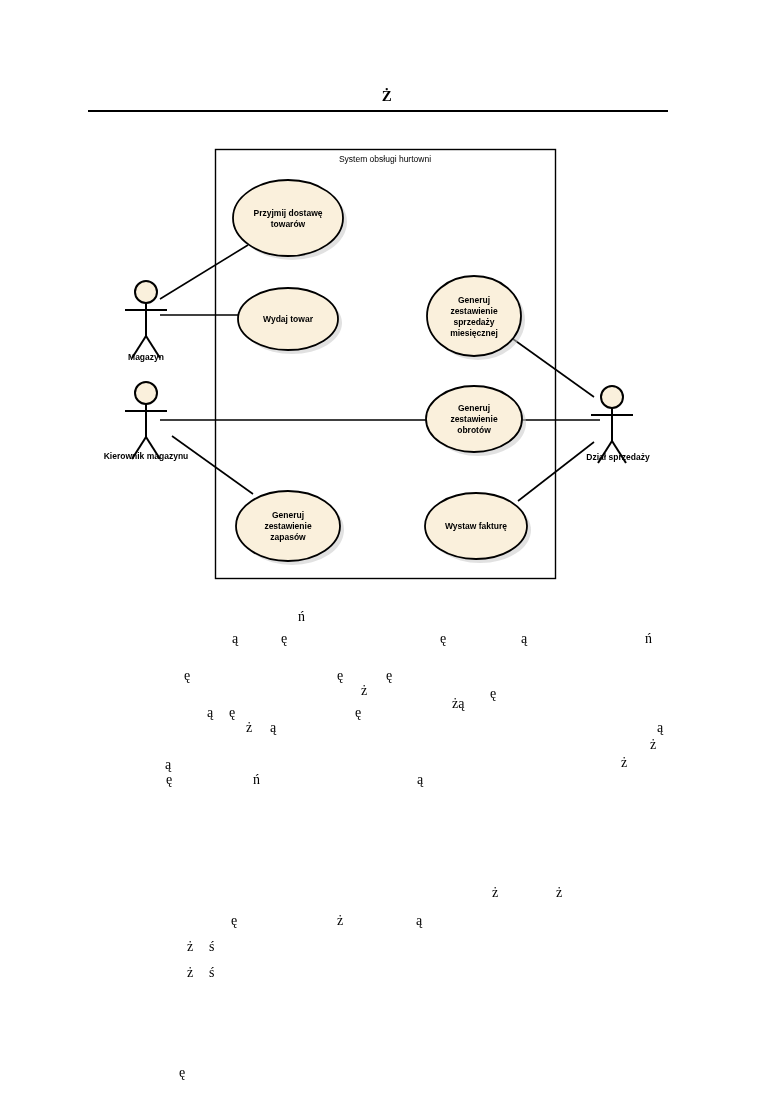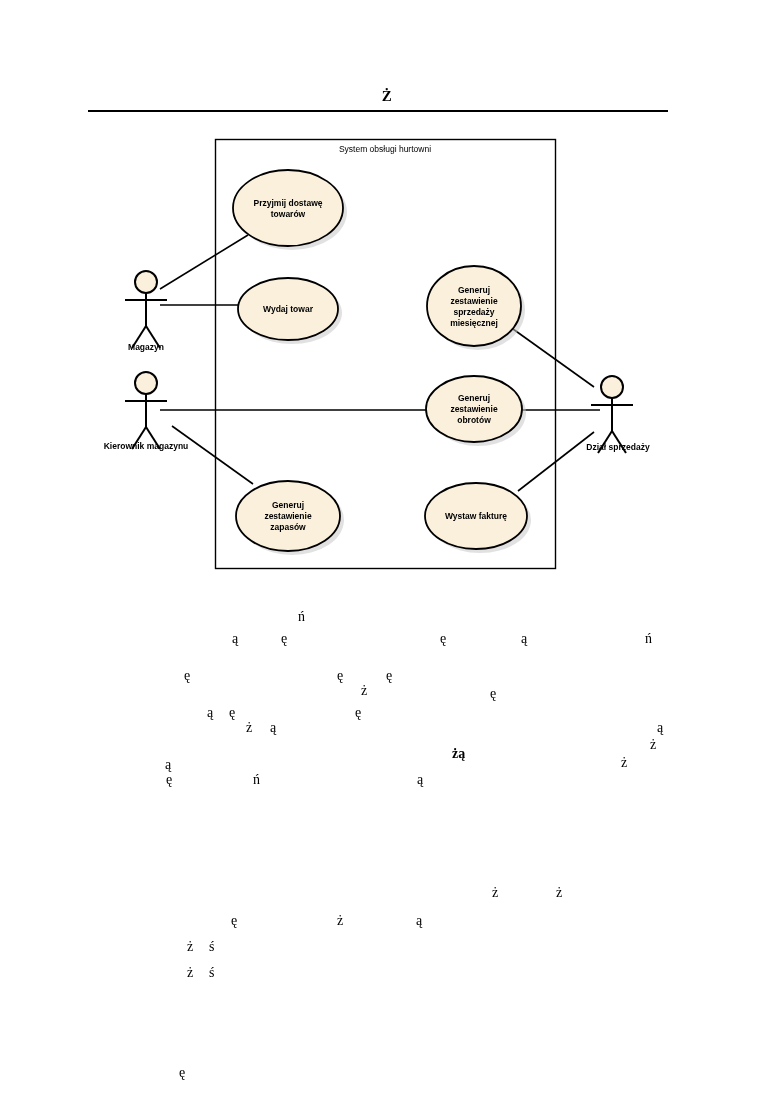--- a/index.html
+++ b/index.html
@@ -39,21 +39,21 @@
     top: 110px;
     width: 580px;
     height: 2px;
     background: #000000;
   }
 
   
   #diagram {
     position: absolute;
     left: 0;
-    top: 2px;
+    top: 12px;
     width: 774px;
     height: 600px;
   }
   #diagram svg {
     display: block;
   }
 
   
   .textlayer {
     position: absolute;
@@ -159,21 +159,21 @@
       <span class="frag" style="left: 184px; top: 669px;">ę</span>
       <span class="frag" style="left: 337px; top: 669px;">ę</span>
       <span class="frag" style="left: 386px; top: 669px;">ę</span>
       <span class="frag" style="left: 361px; top: 684px;">ż</span>
       <span class="frag" style="left: 490px; top: 687px;">ę</span>
       <span class="frag" style="left: 207px; top: 706px;">ą</span>
       <span class="frag" style="left: 229px; top: 706px;">ę</span>
       <span class="frag" style="left: 355px; top: 706px;">ę</span>
       <span class="frag" style="left: 246px; top: 721px;">ż</span>
       <span class="frag" style="left: 270px; top: 721px;">ą</span>
-      <span class="frag" style="left: 452px; top: 747px; font-weight: bold;">żą</span>
+      <span class="frag" style="left: 452px; top: 697px;">żą</span>
       <span class="frag" style="left: 657px; top: 721px;">ą</span>
       <span class="frag" style="left: 650px; top: 738px;">ż</span>
       <span class="frag" style="left: 165px; top: 758px;">ą</span>
       <span class="frag" style="left: 621px; top: 756px;">ż</span>
       <span class="frag" style="left: 166px; top: 773px;">ę</span>
       <span class="frag" style="left: 253px; top: 773px;">ń</span>
       <span class="frag" style="left: 417px; top: 773px;">ą</span>
       <span class="frag" style="left: 492px; top: 886px;">ż</span>
       <span class="frag" style="left: 556px; top: 886px;">ż</span>
       <span class="frag" style="left: 231px; top: 914px;">ę</span>

